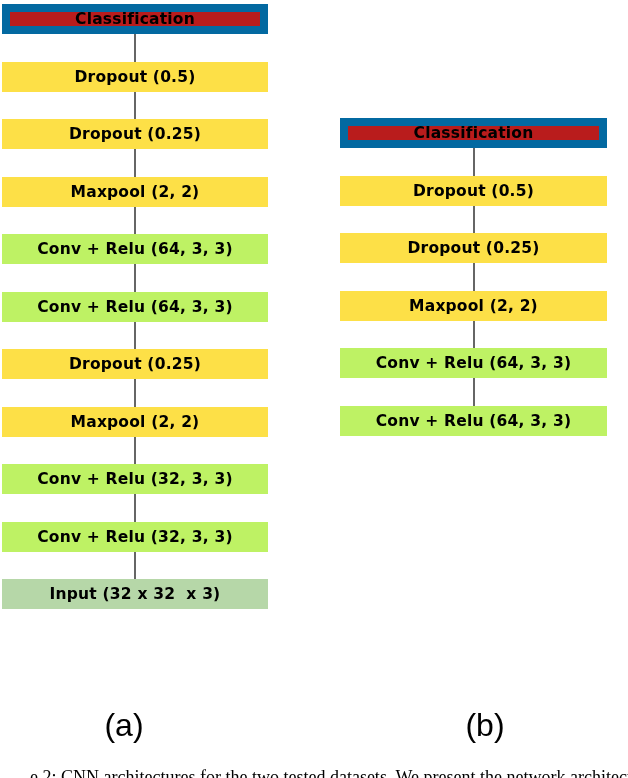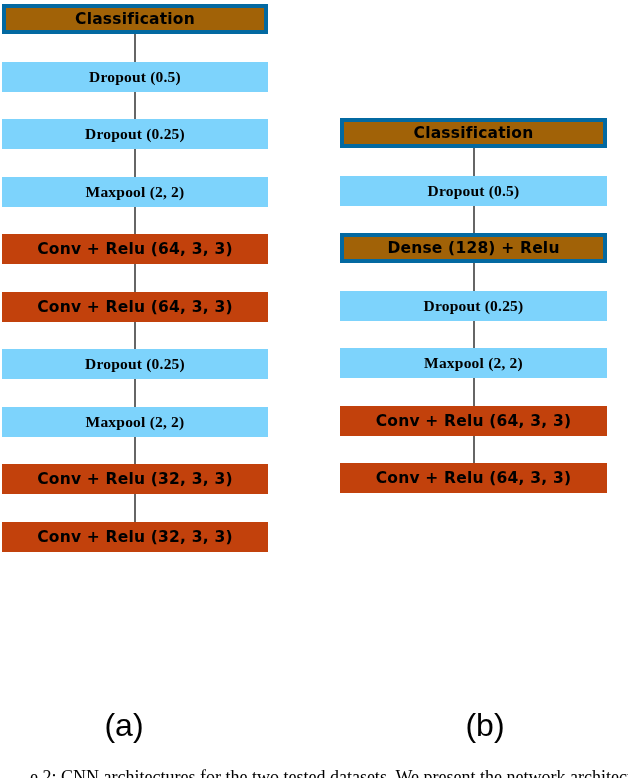--- a/index.html
+++ b/index.html
@@ -16,23 +16,23 @@
     width:2px;background:#666666;z-index:0;
   }
   #col-a{left:2px;top:4px;width:266px;}
   #col-b{left:340px;top:118px;width:267px;}
   .box{
     position:relative;z-index:1;height:30px;box-sizing:border-box;
     display:flex;align-items:center;justify-content:center;
     font-weight:bold;font-size:15.5px;color:#000000;white-space:pre;
     letter-spacing:0.2px;
   }
-  .box.dense{background:#a16207;border:4px solid #0369a1;}
-  .box.mem{background:#7dd3fc;font-family:Liberation Serif, serif;}
-  .box.conv{background:#c2410c;}
+  .box.dense{background:#b91c1c;border:8px solid #0369a1;}
+  .box.mem{background:#fde047;}
+  .box.conv{background:#bef264;}
   .box.input{background:#b6d7a8;}
   .panel-label{
     position:absolute;width:80px;text-align:center;color:#000000;
     font-family:"Liberation Sans",sans-serif;font-size:32px;font-weight:400;
   }
   #label-a{left:84px;top:707px;}
   #label-b{left:445px;top:707px;}
   
   #caption-strip{
     position:absolute;left:30px;top:767px;width:598px;height:11px;
@@ -47,26 +47,26 @@
   <div class="box dense">Classification</div>
   <div class="box mem">Dropout (0.5)</div>
   <div class="box mem">Dropout (0.25)</div>
   <div class="box mem">Maxpool (2, 2)</div>
   <div class="box conv">Conv + Relu (64, 3, 3)</div>
   <div class="box conv">Conv + Relu (64, 3, 3)</div>
   <div class="box mem">Dropout (0.25)</div>
   <div class="box mem">Maxpool (2, 2)</div>
   <div class="box conv">Conv + Relu (32, 3, 3)</div>
   <div class="box conv">Conv + Relu (32, 3, 3)</div>
+  <div class="box input">Input (32 x 32  x 3)</div>
 </div>
 
 <div class="col" id="col-b">
   <div class="box dense">Classification</div>
   <div class="box mem">Dropout (0.5)</div>
-  <div class="box dense">Dense (128) + Relu</div>
   <div class="box mem">Dropout (0.25)</div>
   <div class="box mem">Maxpool (2, 2)</div>
   <div class="box conv">Conv + Relu (64, 3, 3)</div>
   <div class="box conv">Conv + Relu (64, 3, 3)</div>
 </div>
 
 <div class="panel-label" id="label-a">(a)</div>
 <div class="panel-label" id="label-b">(b)</div>
 
 <div id="caption-strip">e 2: CNN architectures for the two tested datasets. We present the network architecture</div>

